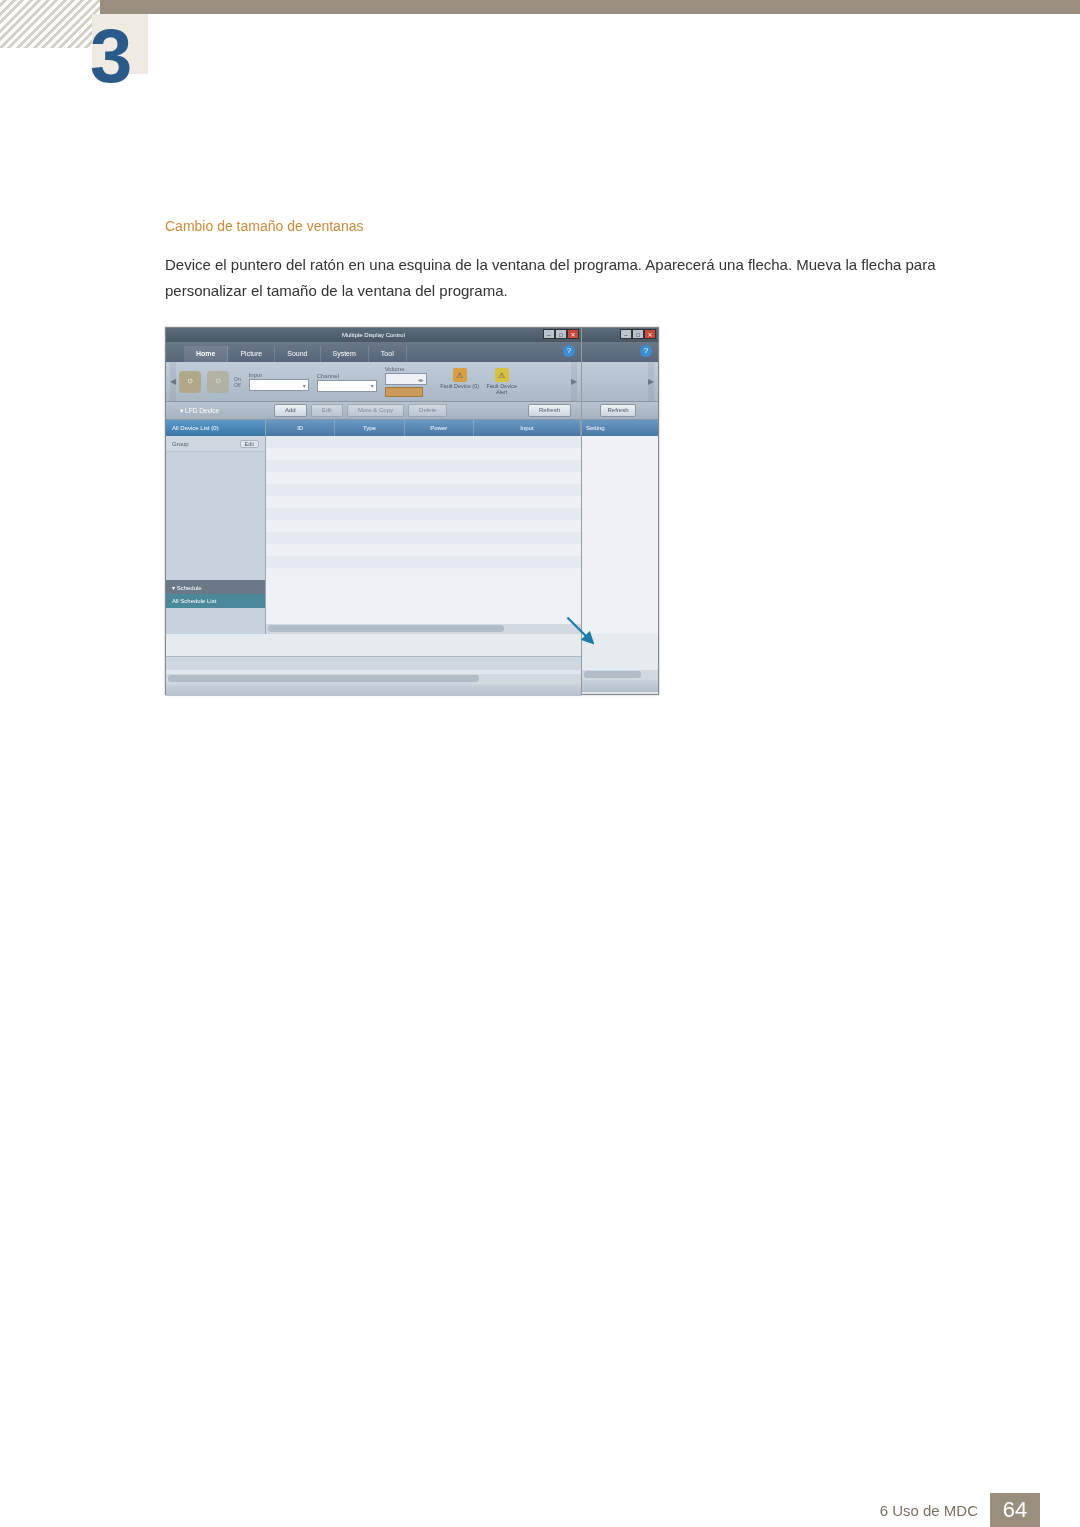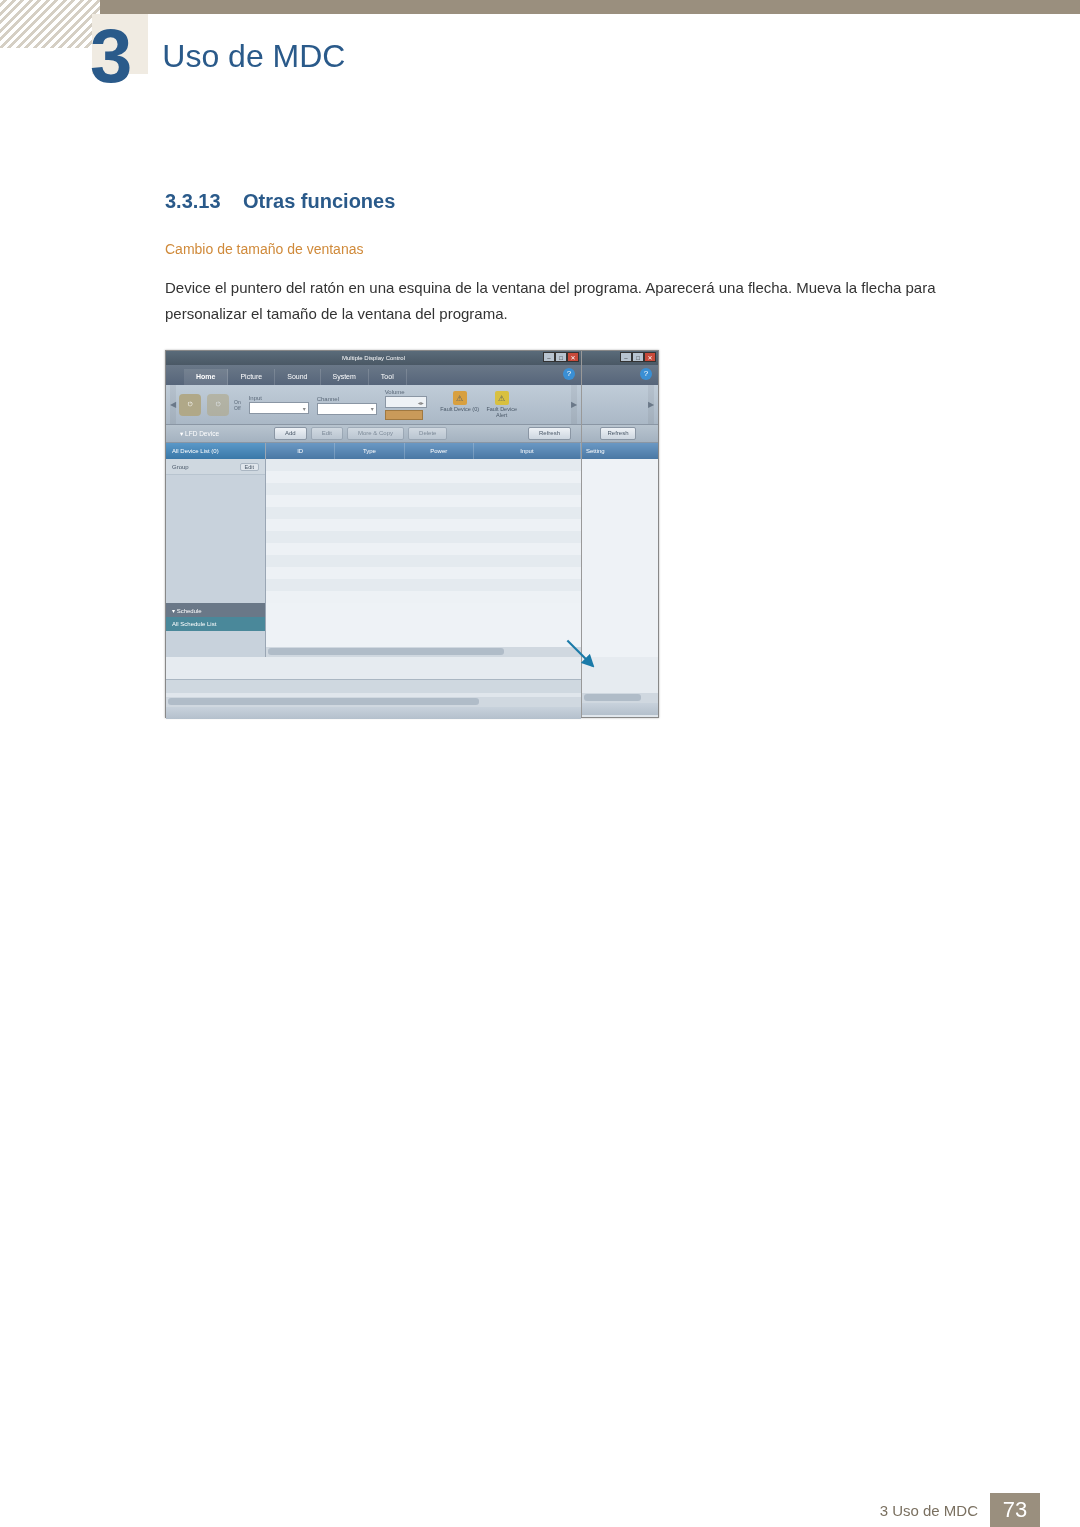--- a/index.html
+++ b/index.html
@@ -361,28 +361,23 @@
   </style>
 </head>
 <body>
 
 <div class="top-bar"></div>
 <div class="diag-pattern"></div>
 <div class="big-3-box"></div>
 
 <div class="chapter-header">
   <div class="big-3">3</div>
-  <div class="chapter-title">Uso de MDC</div>
 </div>
 
 <div class="content">
-  <div>
-    <span class="section-number">3.3.13</span>
-    <span class="section-title">Otras funciones</span>
-  </div>
   <div class="subsection">Cambio de tamaño de ventanas</div>
   <div class="body-text">Device el puntero del ratón en una esquina de la ventana del programa. Aparecerá una flecha. Mueva la flecha para personalizar el tamaño de la ventana del programa.</div>
 
   <div class="screenshot">
 
     <div class="screenshot-inner">
       <div class="ss-titlebar">
         <span>Multiple Display Control</span>
         <div class="win-controls">
           <div class="wc wc-min">–</div>
@@ -515,18 +510,18 @@
           <path d="M0,0 L6,3 L0,6 Z" fill="#1a7aa8"></path>
         </marker>
       </defs>
       <line x1="4" y1="4" x2="34" y2="34" stroke="#1a7aa8" stroke-width="2.5" marker-end="url(#ah)"></line>
     </svg>
   </div>
 </div>
 
 <div class="page-footer">
   <div class="footer-bar">
-    <span class="footer-text">3 Uso de MDC</span>
+    <span class="footer-text">6 Uso de MDC</span>
     <div class="page-num-box">
-      <span class="page-num">73</span>
+      <span class="page-num">64</span>
     </div>
   </div>
 </div>
 
 </body></html>

